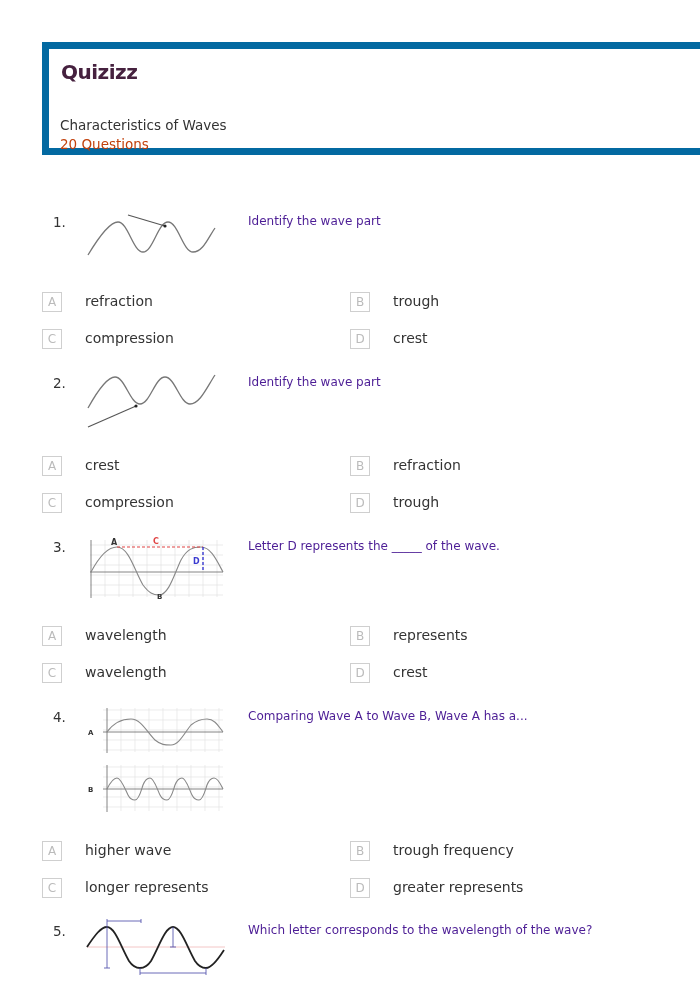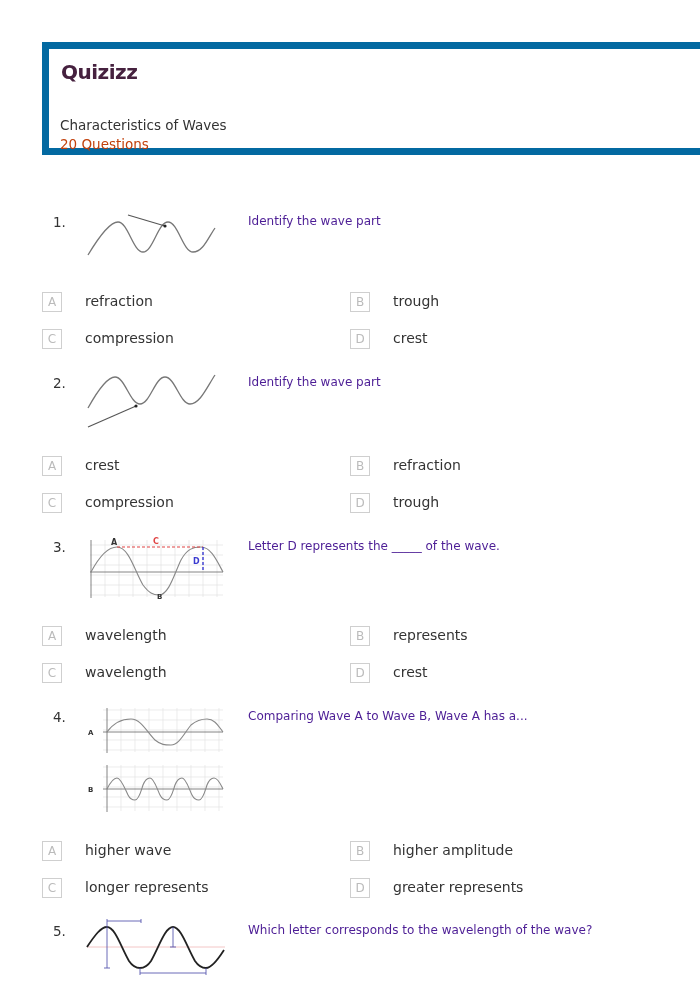--- a/index.html
+++ b/index.html
@@ -198,21 +198,21 @@
     <text x="3" y="87" font-size="7" font-weight="bold" fill="#333" font-family="DejaVu Sans, sans-serif">B</text>
   </svg>
   <span class="q-text" style="top:709px">Comparing Wave A to Wave B, Wave A has a...</span>
 
   <div class="opt col-l" style="top:841px">
     <span class="opt-box">A</span>
     <span class="opt-text">higher wave</span>
   </div>
   <div class="opt col-r" style="top:841px">
     <span class="opt-box">B</span>
-    <span class="opt-text">higher amplitude</span>
+    <span class="opt-text">trough frequency</span>
   </div>
   <div class="opt col-l" style="top:878px">
     <span class="opt-box">C</span>
     <span class="opt-text">longer represents</span>
   </div>
   <div class="opt col-r" style="top:878px">
     <span class="opt-box">D</span>
     <span class="opt-text">greater represents</span>
   </div>
 </div>

